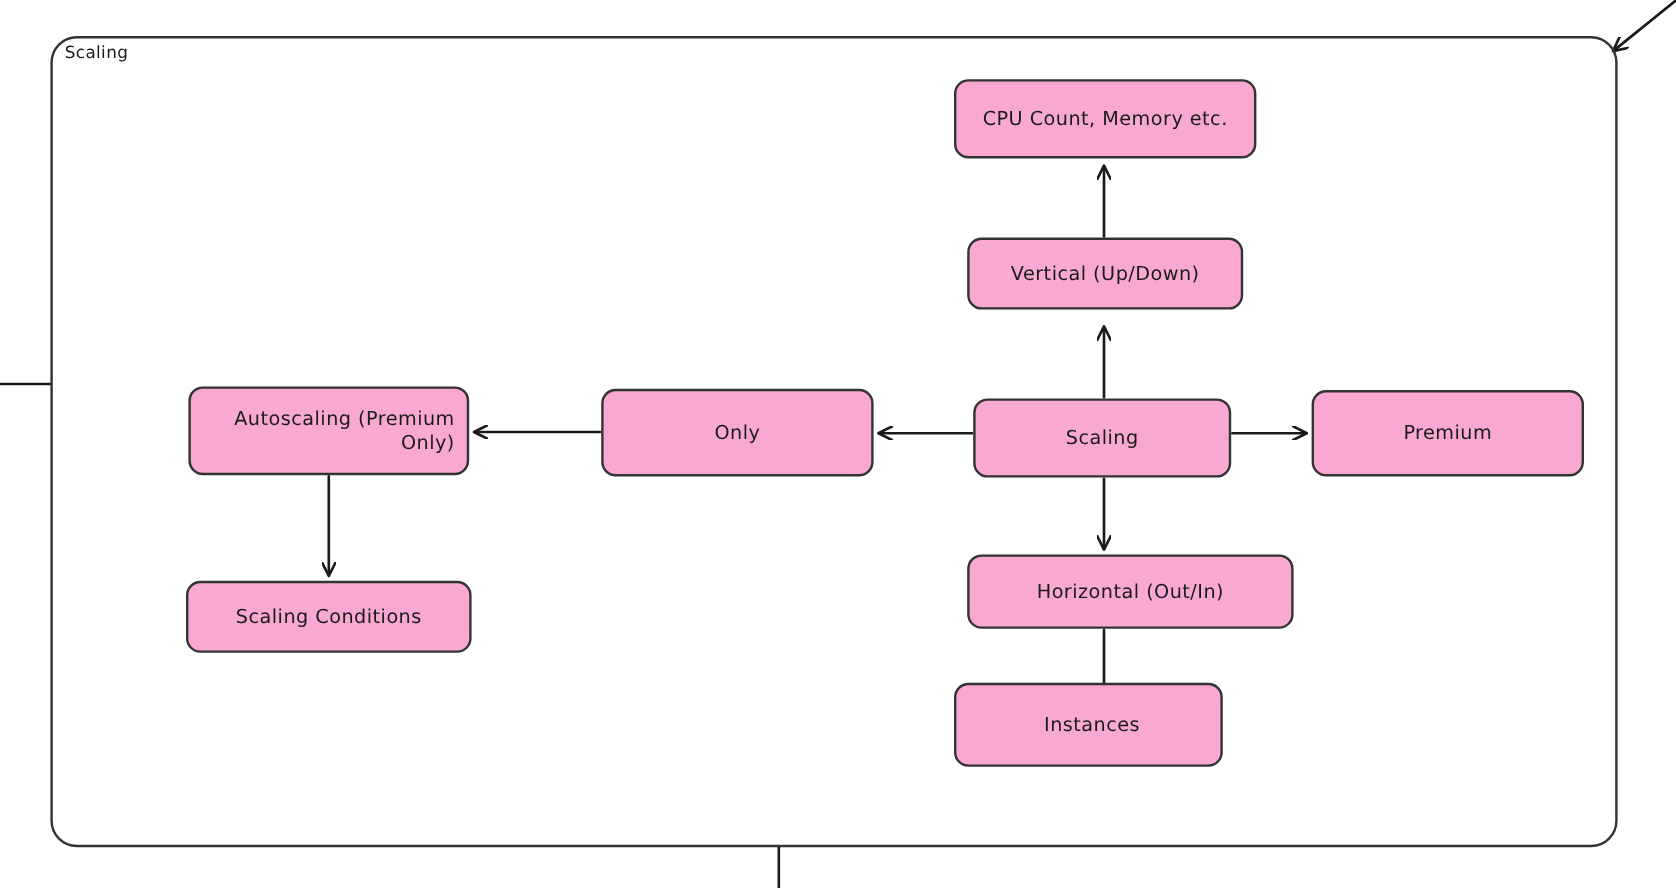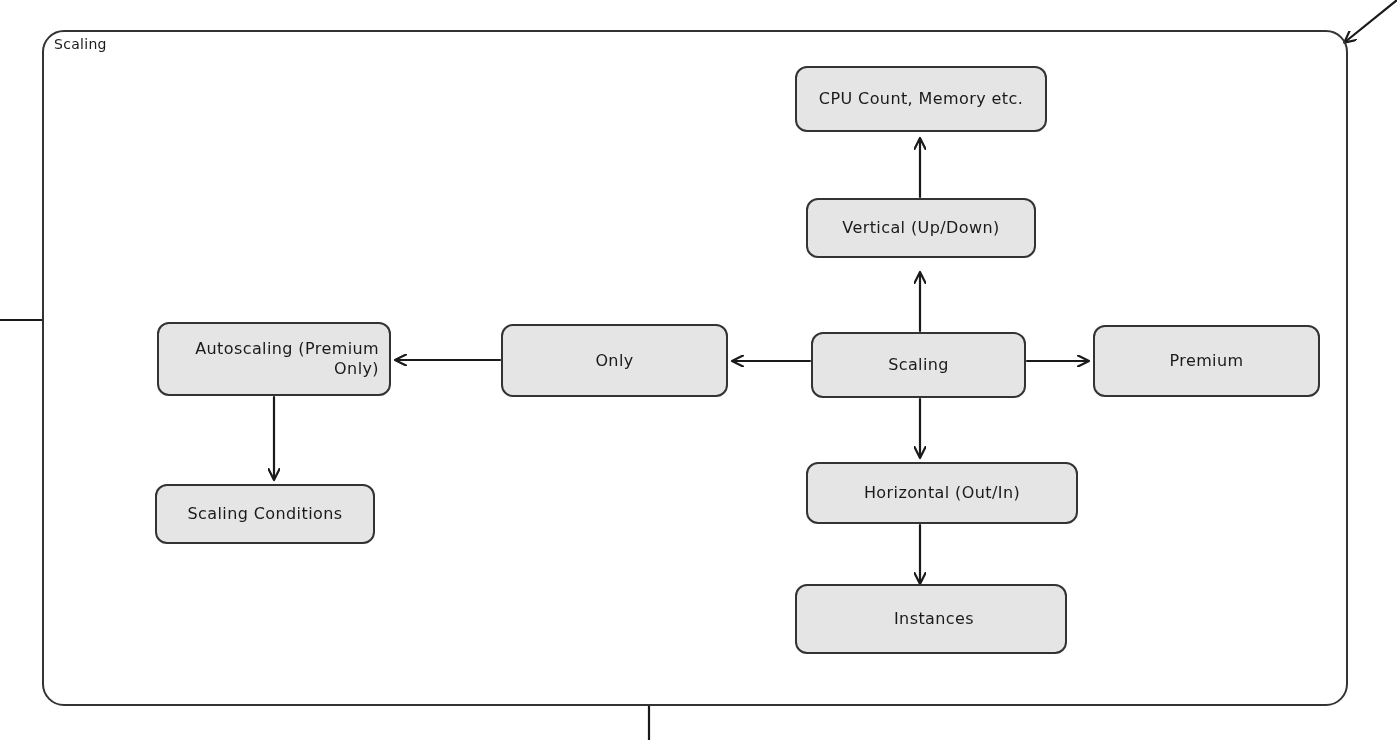--- a/index.html
+++ b/index.html
@@ -22,21 +22,21 @@
     position: absolute;
     left: 0;
     top: 0;
     width: 1397px;
     height: 740px;
     pointer-events: none;
   }
   .node {
     position: absolute;
     box-sizing: border-box;
-    background: #e5e5e5;
+    background: #f9a8d4;
     border: 2.2px solid #333333;
     border-radius: 12px;
     display: flex;
     align-items: center;
     justify-content: center;
     text-align: center;
     color: #1a1a1a;
     font-family: "DejaVu Sans", sans-serif;
     font-size: 16px;
     line-height: 1.25;
@@ -131,25 +131,25 @@
   </div>
 
   <div class="node" style="left:811px; top:332px; width:215px; height:66px;">
     <span>Scaling</span>
   </div>
 
   <div class="node" style="left:1093px; top:325px; width:227px; height:72px;">
     <span>Premium</span>
   </div>
 
-  <div class="node" style="left:155px; top:484px; width:220px; height:60px;">
+  <div class="node" style="left:155px; top:484px; width:238px; height:60px;">
     <span>Scaling Conditions</span>
   </div>
 
   <div class="node" style="left:806px; top:462px; width:272px; height:62px;">
     <span>Horizontal (Out/In)</span>
   </div>
 
-  <div class="node" style="left:795px; top:584px; width:272px; height:70px;padding-left:16px;">
+  <div class="node" style="left:795px; top:569px; width:224px; height:70px;padding-left:16px;">
     <span>Instances</span>
   </div>
 
 </div>
 
 </body></html>

